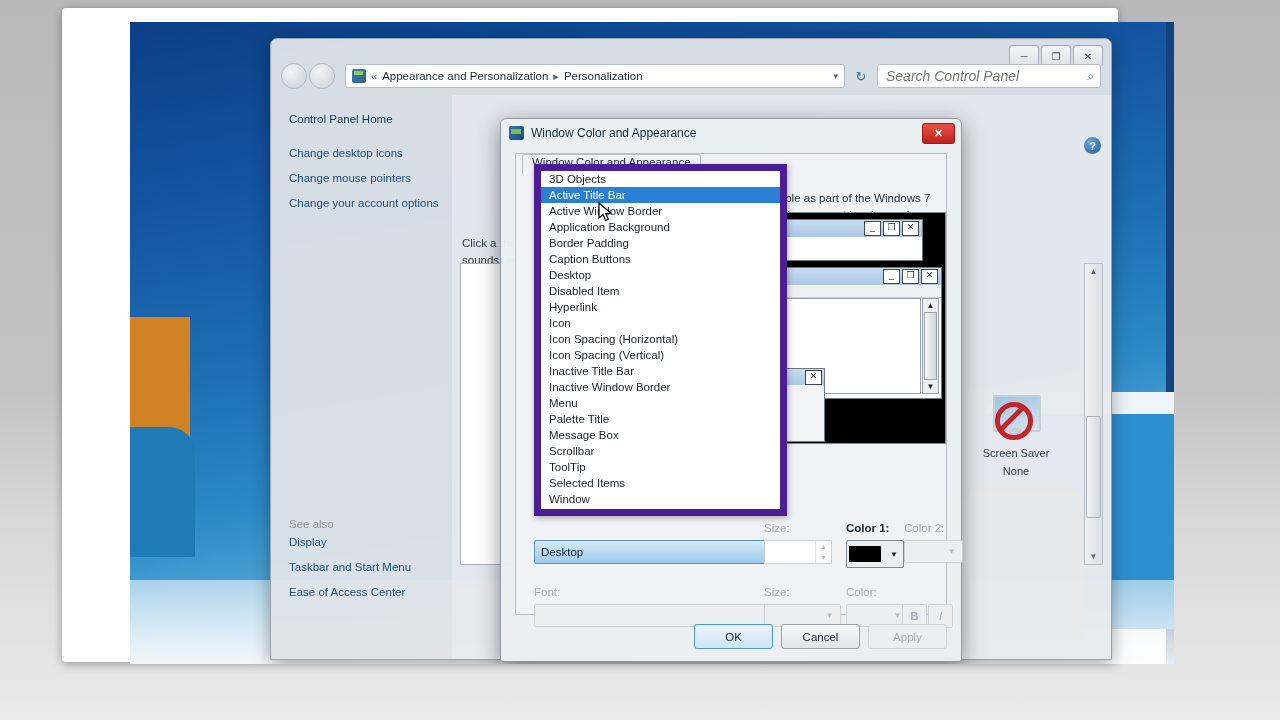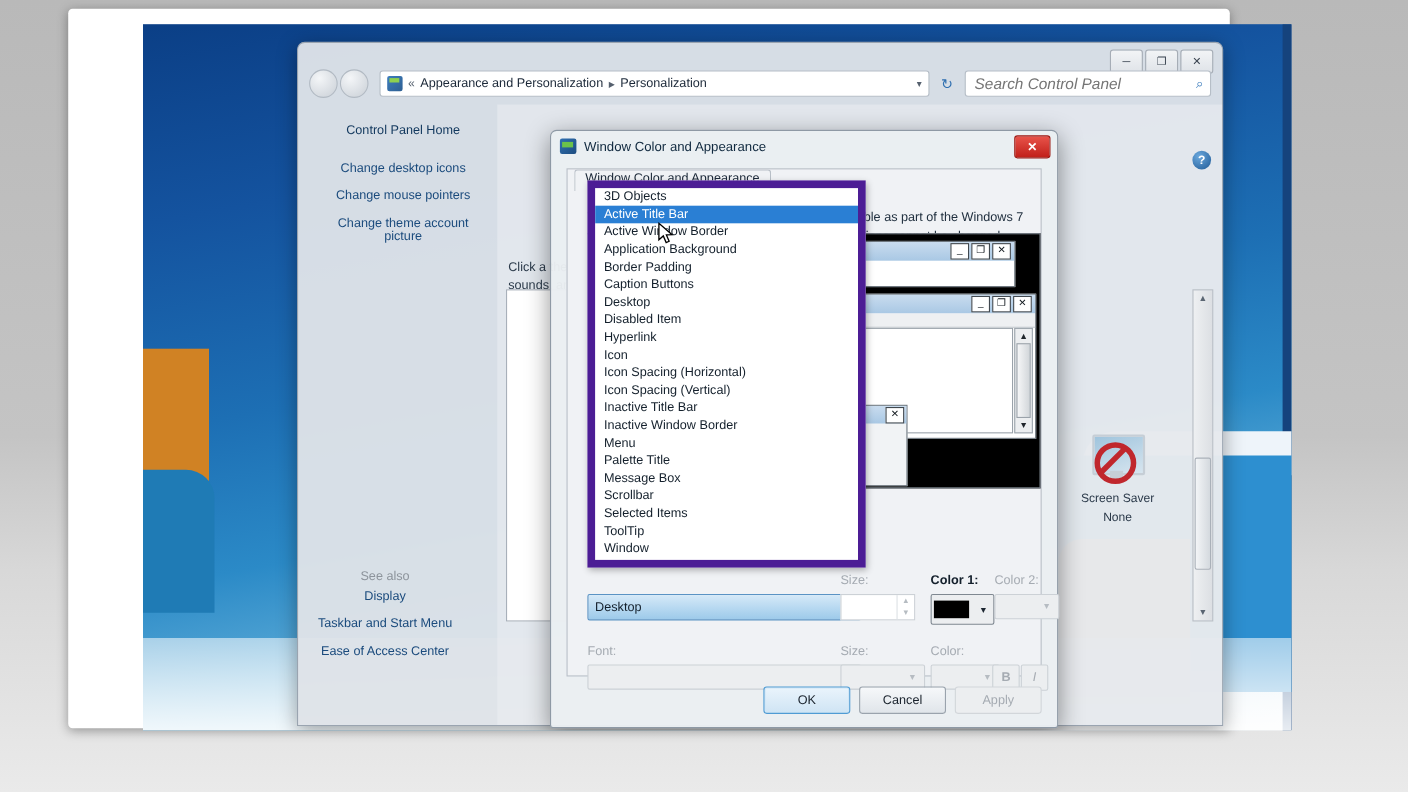--- a/index.html
+++ b/index.html
@@ -58,21 +58,21 @@
   #cp-icon-small:after{content:"";position:absolute;left:2px;top:2px;width:9px;height:4px;background:#8fd14f;}
   .bc-chev{color:#55606e;font-size:11px;}
   #bc-drop{margin-left:auto;color:#55606e;font-size:9px;}
   #refresh-btn{width:20px;height:20px;display:flex;align-items:center;justify-content:center;color:#2f6fb0;font-size:13px;}
   #search-box{width:210px;height:22px;background:#fff;border:1px solid #b6bec7;border-radius:3px;
     display:flex;align-items:center;padding:0 6px;}
   #search-input{border:none;outline:none;font-size:14px;font-style:italic;color:#8b949e;width:100%;background:transparent;font-family:"Liberation Sans",sans-serif;}
   #search-icon{color:#3d7dbd;font-size:12px;}
 
   #cp-body{position:absolute;left:0;right:0;top:56px;bottom:0;display:flex;}
-  #cp-sidebar{width:155px;padding:18px 8px 0 18px;font-size:11.5px;color:#1b4b7d;text-align:center;}
+  #cp-sidebar{width:155px;padding:18px 8px 0 18px;font-size:11.5px;color:#1b4b7d;}
   .side-link{margin-bottom:13px;cursor:pointer;}
   .side-link.header{color:#11375d;margin-bottom:22px;}
   #see-also{position:absolute;left:18px;bottom:48px;font-size:11.5px;}
   #see-also .hdr{color:#8d949c;margin-bottom:6px;}
   #see-also .side-link{color:#1b4b7d;margin-bottom:13px;}
   #cp-content{flex:1;position:relative;background:rgba(238,240,243,.5);}
   #cp-help{position:absolute;right:10px;top:42px;width:17px;height:17px;border-radius:50%;
     background:radial-gradient(circle at 35% 30%,#6aa8dd,#1f5a96);color:#fff;font-size:11px;
     display:flex;align-items:center;justify-content:center;font-weight:bold;}
   #cp-desc{position:absolute;left:10px;top:140px;width:330px;font-size:11.5px;color:#2b3a4a;line-height:1.45;}
@@ -206,21 +206,21 @@
               <span id="search-icon">⌕</span>
             </div>
           </div>
         </div>
 
         <div id="cp-body">
           <div id="cp-sidebar">
             <div class="side-link header">Control Panel Home</div>
             <div class="side-link">Change desktop icons</div>
             <div class="side-link">Change mouse pointers</div>
-            <div class="side-link">Change theme account picture</div>
+            <div class="side-link">Change your account options</div>
             <div id="see-also">
               <div class="hdr">See also</div>
               <div class="side-link">Display</div>
               <div class="side-link">Taskbar and Start Menu</div>
               <div class="side-link">Ease of Access Center</div>
             </div>
           </div>
 
           <div id="cp-content">
             <div id="cp-help">?</div>
@@ -338,22 +338,22 @@
               <div class="dd-item">Hyperlink</div>
               <div class="dd-item">Icon</div>
               <div class="dd-item">Icon Spacing (Horizontal)</div>
               <div class="dd-item">Icon Spacing (Vertical)</div>
               <div class="dd-item">Inactive Title Bar</div>
               <div class="dd-item">Inactive Window Border</div>
               <div class="dd-item">Menu</div>
               <div class="dd-item">Palette Title</div>
               <div class="dd-item">Message Box</div>
               <div class="dd-item">Scrollbar</div>
+              <div class="dd-item">ToolTip</div>
               <div class="dd-item">Selected Items</div>
-              <div class="dd-item">ToolTip</div>
               <div class="dd-item">Window</div>
             </div>
         </div>
 
         <div id="dlg-buttons">
           <div class="dbtn" id="ok-btn">OK</div>
           <div class="dbtn" id="cancel-btn">Cancel</div>
           <div class="dbtn" id="apply-btn">Apply</div>
         </div>
       </div>

